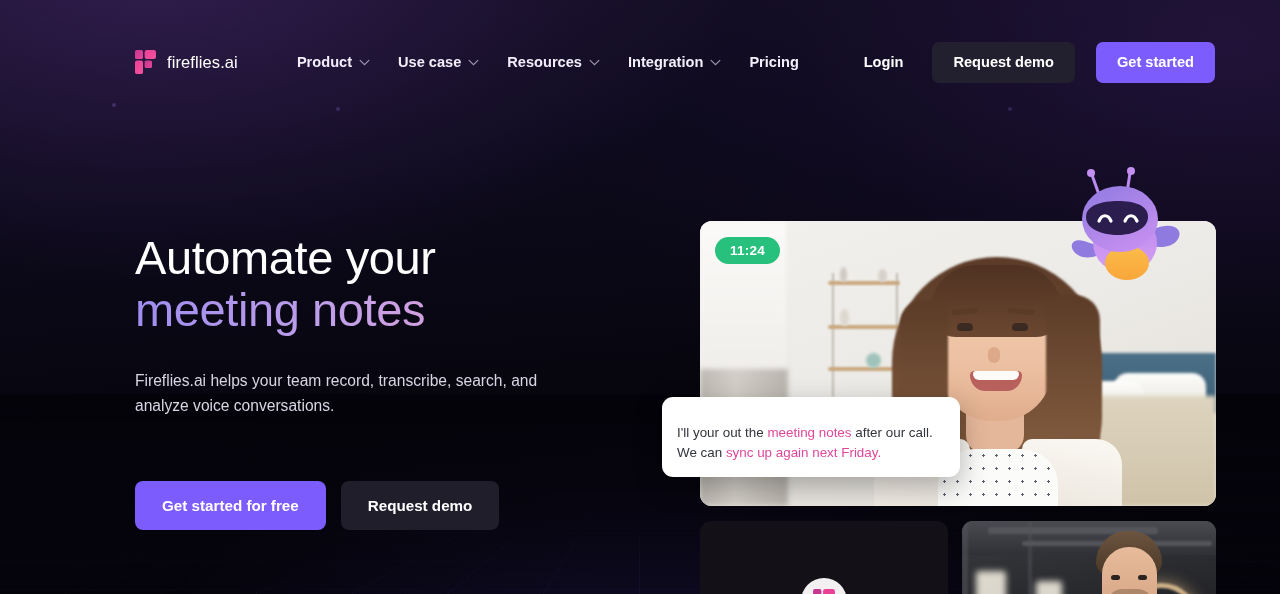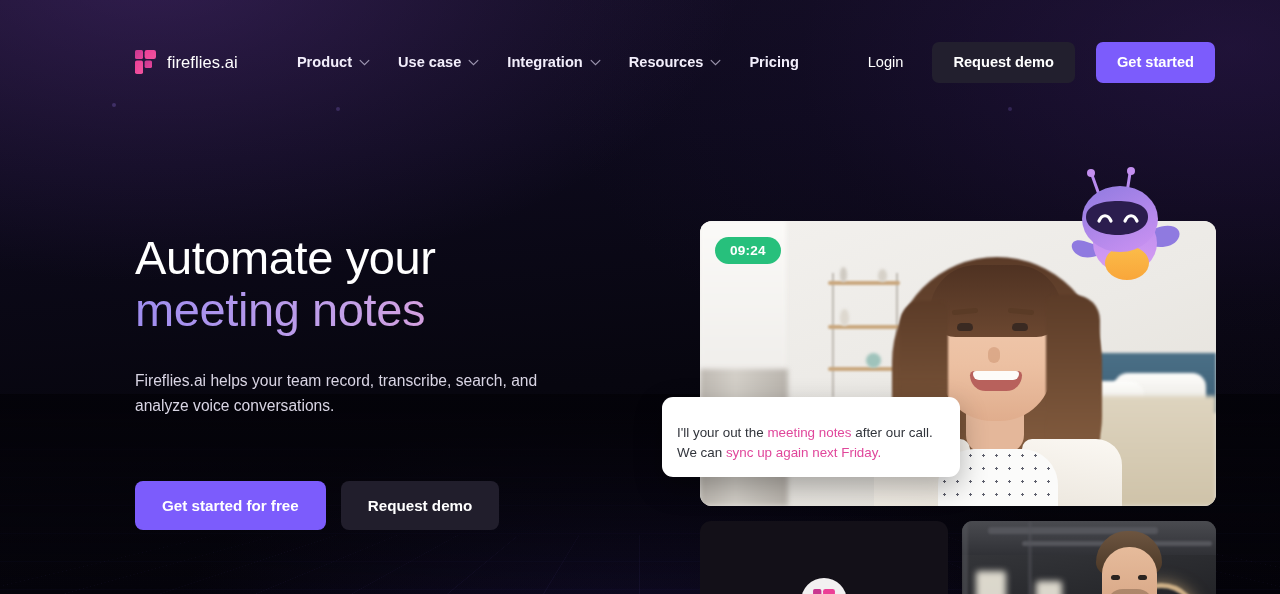--- a/index.html
+++ b/index.html
@@ -75,21 +75,21 @@
   .nav-links { display:flex; align-items:center; gap:0px; margin-left:45px; }
   .nav-item {
     display:flex; align-items:center; gap:7px;
     color:#f2eefb; font-size:14.6px; font-weight:600;
     padding: 8px 14px; cursor:pointer; white-space:nowrap;
   }
   .chev { width:11px; height:7px; flex:none; opacity:.72; }
 
   .nav-right { margin-left:auto; display:flex; align-items:center; gap:0; }
   .login-link {
-    color:#ffffff; font-size:14.6px; font-weight:400; cursor:pointer;
+    color:#ffffff; font-size:14.6px; font-weight:700; cursor:pointer;
     padding: 10px 16px; margin-right: 13px;
   }
   .btn {
     border:none; cursor:pointer; font-family:inherit;
     font-size:14.6px; font-weight:700; border-radius:7px;
     display:inline-flex; align-items:center; justify-content:center;
     white-space:nowrap;
   }
   .btn-dark { background:#221f2e; color:#ffffff; height:41px; padding:0 21px; }
   .btn-purple { background:#7c5cfc; color:#ffffff; height:41px; padding:14px 21px; margin-left:21px; }
@@ -280,28 +280,28 @@
       </div>
 
       <div class="nav-item">
         <span>Use case</span>
         <svg class="chev" viewBox="0 0 12 8">
           <path d="M1 1.6 L6 6.4 L11 1.6" fill="none" stroke="#cfc8e2" stroke-width="1.3" stroke-linecap="round"></path>
         </svg>
       </div>
 
       <div class="nav-item">
-        <span>Integration</span>
+        <span>Resources</span>
         <svg class="chev" viewBox="0 0 12 8">
           <path d="M1 1.6 L6 6.4 L11 1.6" fill="none" stroke="#cfc8e2" stroke-width="1.3" stroke-linecap="round"></path>
         </svg>
       </div>
 
       <div class="nav-item">
-        <span>Resources</span>
+        <span>Integration</span>
         <svg class="chev" viewBox="0 0 12 8">
           <path d="M1 1.6 L6 6.4 L11 1.6" fill="none" stroke="#cfc8e2" stroke-width="1.3" stroke-linecap="round"></path>
         </svg>
       </div>
 
       <div class="nav-item">
         <span>Pricing</span>
       </div>
     </div>
 
@@ -362,21 +362,21 @@
           <div class="nose"></div>
           <div class="mouth">
               <div class="teeth"></div>
             </div>
           <div class="cardi-l"></div>
           <div class="cardi-r"></div>
           <div class="shirt"></div>
         </div>
       </div>
 
-      <div class="time-badge">09:24</div>
+      <div class="time-badge">11:24</div>
     </div>
 
     <div class="tcard">
       <div class="tc-body">
         <div><span>I'll your out the </span><span class="hl">meeting notes</span><span> after our call.</span></div>
         <div><span>We can </span><span class="hl">sync up again next Friday.</span></div>
       </div>
     </div>
 
     <div class="robot" style="left:368px; top:-58px; position:absolute;">

